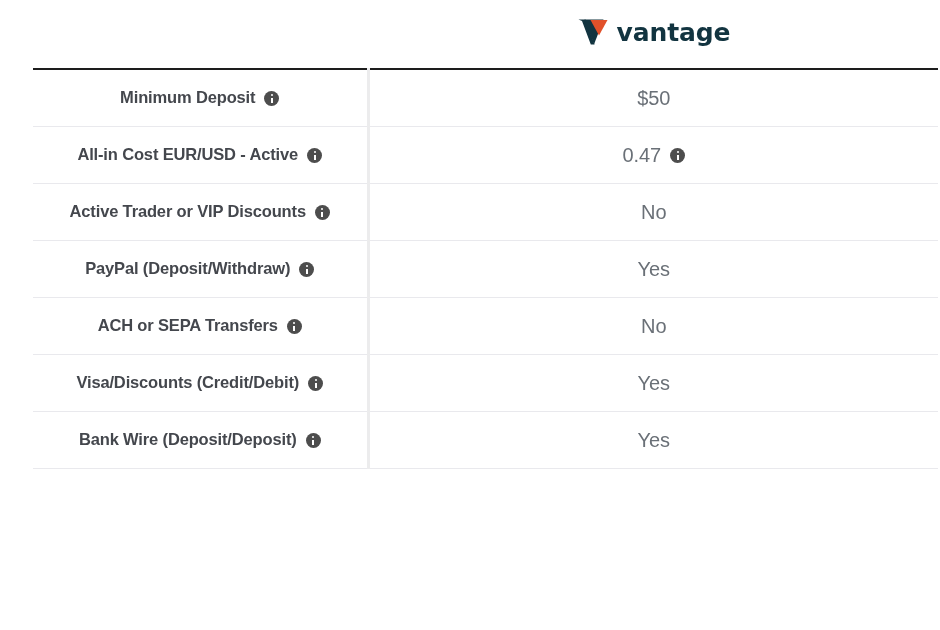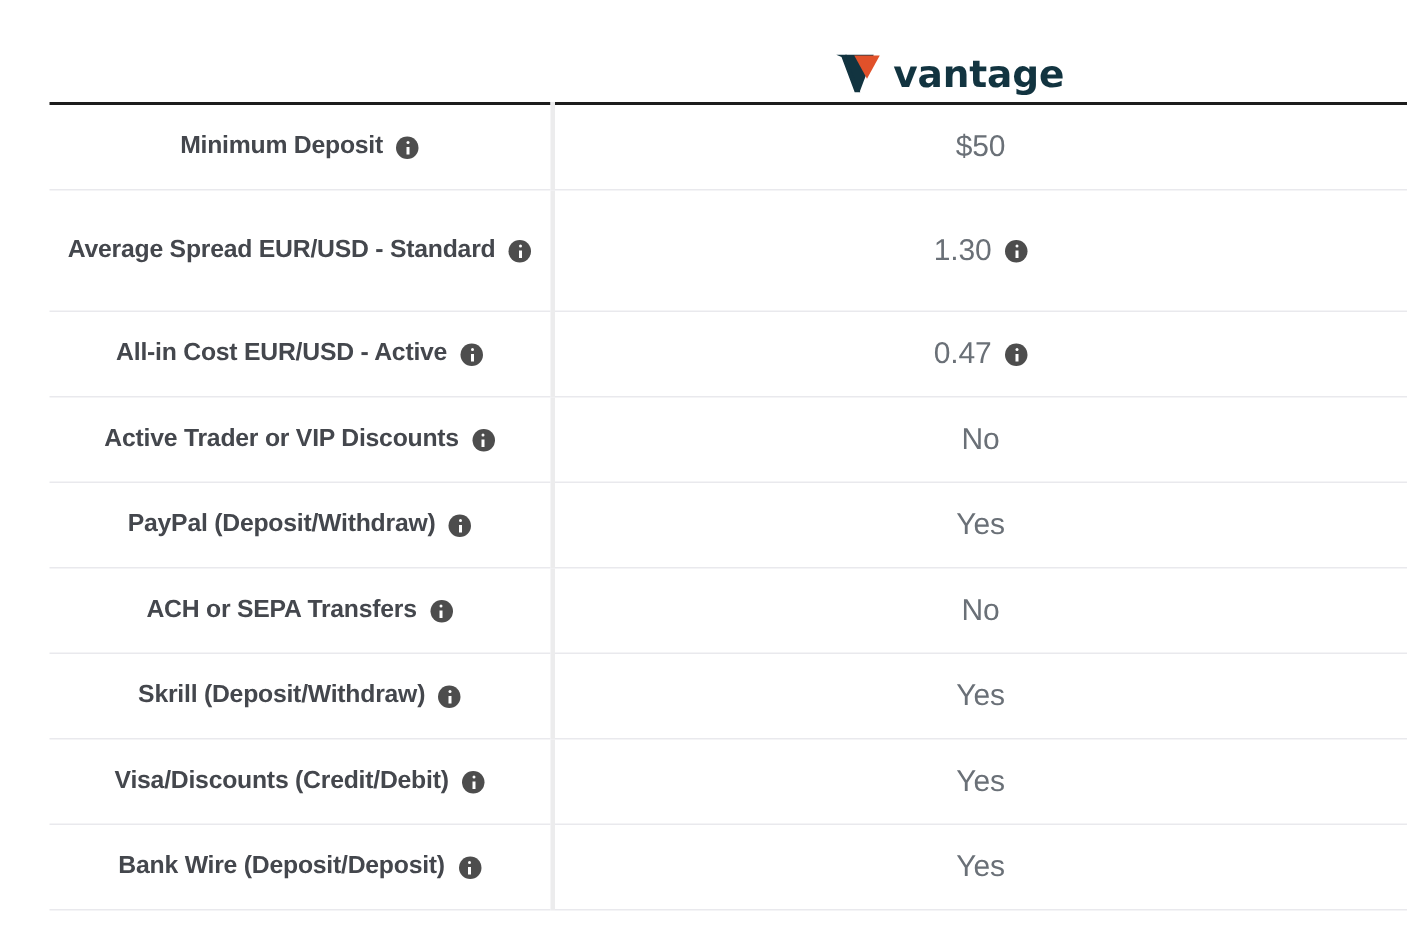--- a/index.html
+++ b/index.html
@@ -17,26 +17,26 @@
   .page {
     position: relative;
     width: 940px;
     height: 630px;
     box-sizing: border-box;
   }
 
   
   .brand-header {
     position: absolute;
-    left: 347px;
+    left: 368px;
     top: 0;
     width: 572px;
     height: 62px;
     display: flex;
-    align-items: flex-end;
+    align-items: center;
     justify-content: center;
   }
   .brand-logo {
     display: flex;
     align-items: center;
     gap: 6px;
     transform: translateY(1px);
   }
   .brand-mark {
     width: 33px;
@@ -191,38 +191,20 @@
         <td class="col-value">
           <div class="cell-inner">
             <span class="label-row">
               <span class="value-text">$50</span>
 
             </span>
           </div>
         </td>
       </tr>
 
-      <tr class="data-row">
-        <td>
-          <div class="cell-inner tall">
-            <span class="label-row">
-              <span class="label-text">Average Spread EUR/USD - Standard</span>
-              <span class="info-icon"></span>
-            </span>
-          </div>
-        </td>
-        <td class="col-value">
-          <div class="cell-inner tall">
-            <span class="label-row">
-              <span class="value-text">1.30</span>
-              <span class="info-icon"></span>
-            </span>
-          </div>
-        </td>
-      </tr>
 
       <tr class="data-row">
         <td>
           <div class="cell-inner">
             <span class="label-row">
               <span class="label-text">All-in Cost EUR/USD - Active</span>
               <span class="info-icon"></span>
             </span>
           </div>
         </td>
@@ -286,38 +268,20 @@
         <td class="col-value">
           <div class="cell-inner">
             <span class="label-row">
               <span class="value-text">No</span>
 
             </span>
           </div>
         </td>
       </tr>
 
-      <tr class="data-row">
-        <td>
-          <div class="cell-inner">
-            <span class="label-row">
-              <span class="label-text">Skrill (Deposit/Withdraw)</span>
-              <span class="info-icon"></span>
-            </span>
-          </div>
-        </td>
-        <td class="col-value">
-          <div class="cell-inner">
-            <span class="label-row">
-              <span class="value-text">Yes</span>
-
-            </span>
-          </div>
-        </td>
-      </tr>
 
       <tr class="data-row">
         <td>
           <div class="cell-inner">
             <span class="label-row">
               <span class="label-text">Visa/Discounts (Credit/Debit)</span>
               <span class="info-icon"></span>
             </span>
           </div>
         </td>

